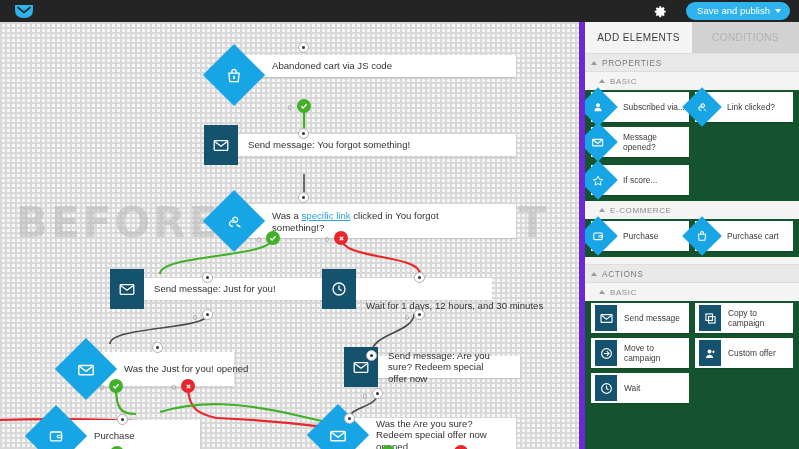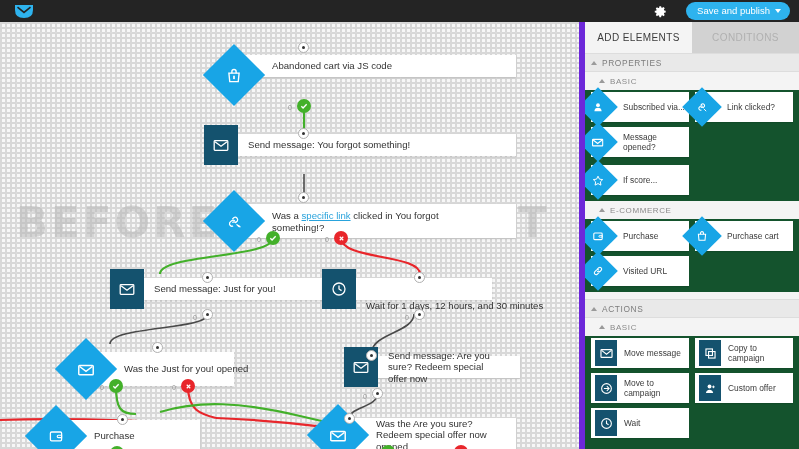--- a/index.html
+++ b/index.html
@@ -538,50 +538,41 @@
     </div>
     <div class="tile cond">
       <span class="tile-diamond">
         <svg width="12" height="12" viewBox="0 0 20 20">
           <path d="M4 7h12l-1 10H5L4 7z" fill="none" stroke="#fff" stroke-width="1.8"></path>
           <path d="M7.5 7V5.2a2.5 2.5 0 015 0V7" fill="none" stroke="#fff" stroke-width="1.8"></path>
         </svg>
       </span>
       <span class="t-label">Purchase cart</span>
     </div>
-    <div class="tile cond">
-      <span class="tile-diamond">
-        <svg width="12" height="12" viewBox="0 0 20 20">
-          <path d="M8.5 11.5a3 3 0 014.2 0l2.8-2.8a3 3 0 00-4.2-4.2L8.5 7.3" fill="none" stroke="#fff" stroke-width="1.8"></path>
-          <path d="M11.5 8.5a3 3 0 00-4.2 0l-2.8 2.8a3 3 0 004.2 4.2l2.8-2.8" fill="none" stroke="#fff" stroke-width="1.8"></path>
-        </svg>
-      </span>
-      <span class="t-label">Visited URL</span>
-    </div>
   </div>
 
   <div class="sec-gap"></div>
 
   <div class="sec-head">
     <span class="tri"></span>
     <span>ACTIONS</span>
   </div>
   <div class="sub-head">
     <span class="tri"></span>
     <span>BASIC</span>
   </div>
   <div class="tile-grid">
     <div class="tile act">
       <span class="t-sq">
         <svg width="13" height="11" viewBox="0 0 20 16">
           <rect x="1.5" y="2" width="17" height="12" rx="1" fill="none" stroke="#fff" stroke-width="1.8"></rect>
           <path d="M2.5 3.2L10 9l7.5-5.8" fill="none" stroke="#fff" stroke-width="1.8"></path>
         </svg>
       </span>
-      <span class="t-label">Move message</span>
+      <span class="t-label">Send message</span>
     </div>
     <div class="tile act">
       <span class="t-sq">
         <svg width="13" height="13" viewBox="0 0 20 20">
           <rect x="3" y="3" width="10" height="10" fill="none" stroke="#fff" stroke-width="1.7"></rect>
           <rect x="7" y="7" width="10" height="10" fill="none" stroke="#fff" stroke-width="1.7"></rect>
         </svg>
       </span>
       <span class="t-label">Copy to campaign</span>
     </div>

